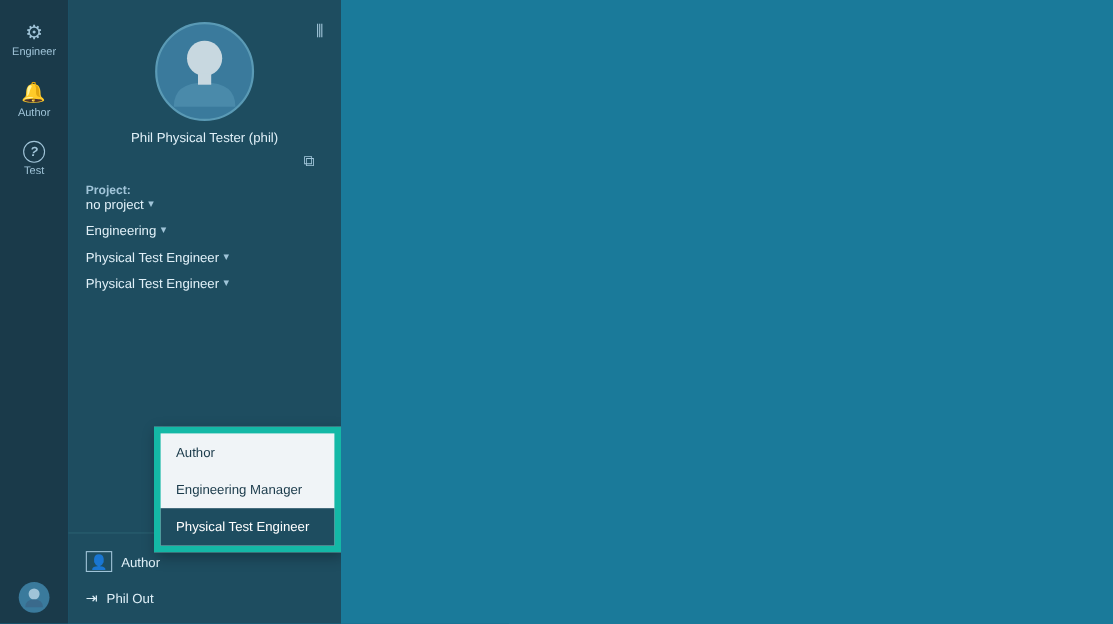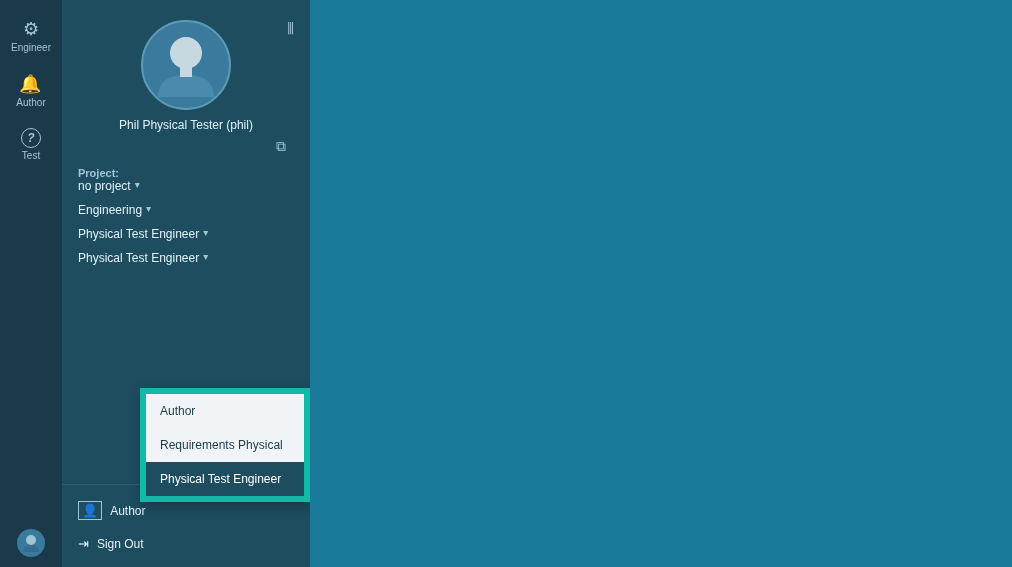--- a/index.html
+++ b/index.html
@@ -253,29 +253,29 @@
     <div class="info-field">
       <div class="field-value">
         <span>Physical Test Engineer</span>
         <span class="dropdown-arrow">▾</span>
       </div>
     </div>
   </div>
 
   <div class="dropdown-menu">
     <div class="dropdown-item">Author</div>
-    <div class="dropdown-item">Requirements Physical</div>
+    <div class="dropdown-item">Engineering Manager</div>
     <div class="dropdown-item selected">Physical Test Engineer</div>
   </div>
 
   <div class="sidebar-bottom">
     <div class="sidebar-action">
       <span class="action-icon" style="font-size:13px; border:1.5px solid #a0c4d8; padding:1px 3px;">👤</span>
       <span>Author</span>
     </div>
     <div class="sidebar-action">
       <span class="action-icon" style="font-size:13px;">⇥</span>
-      <span>Sign Out</span>
+      <span>Phil Out</span>
     </div>
   </div>
 </div>
 
 <div class="main-content"></div>
 
 </body></html>

